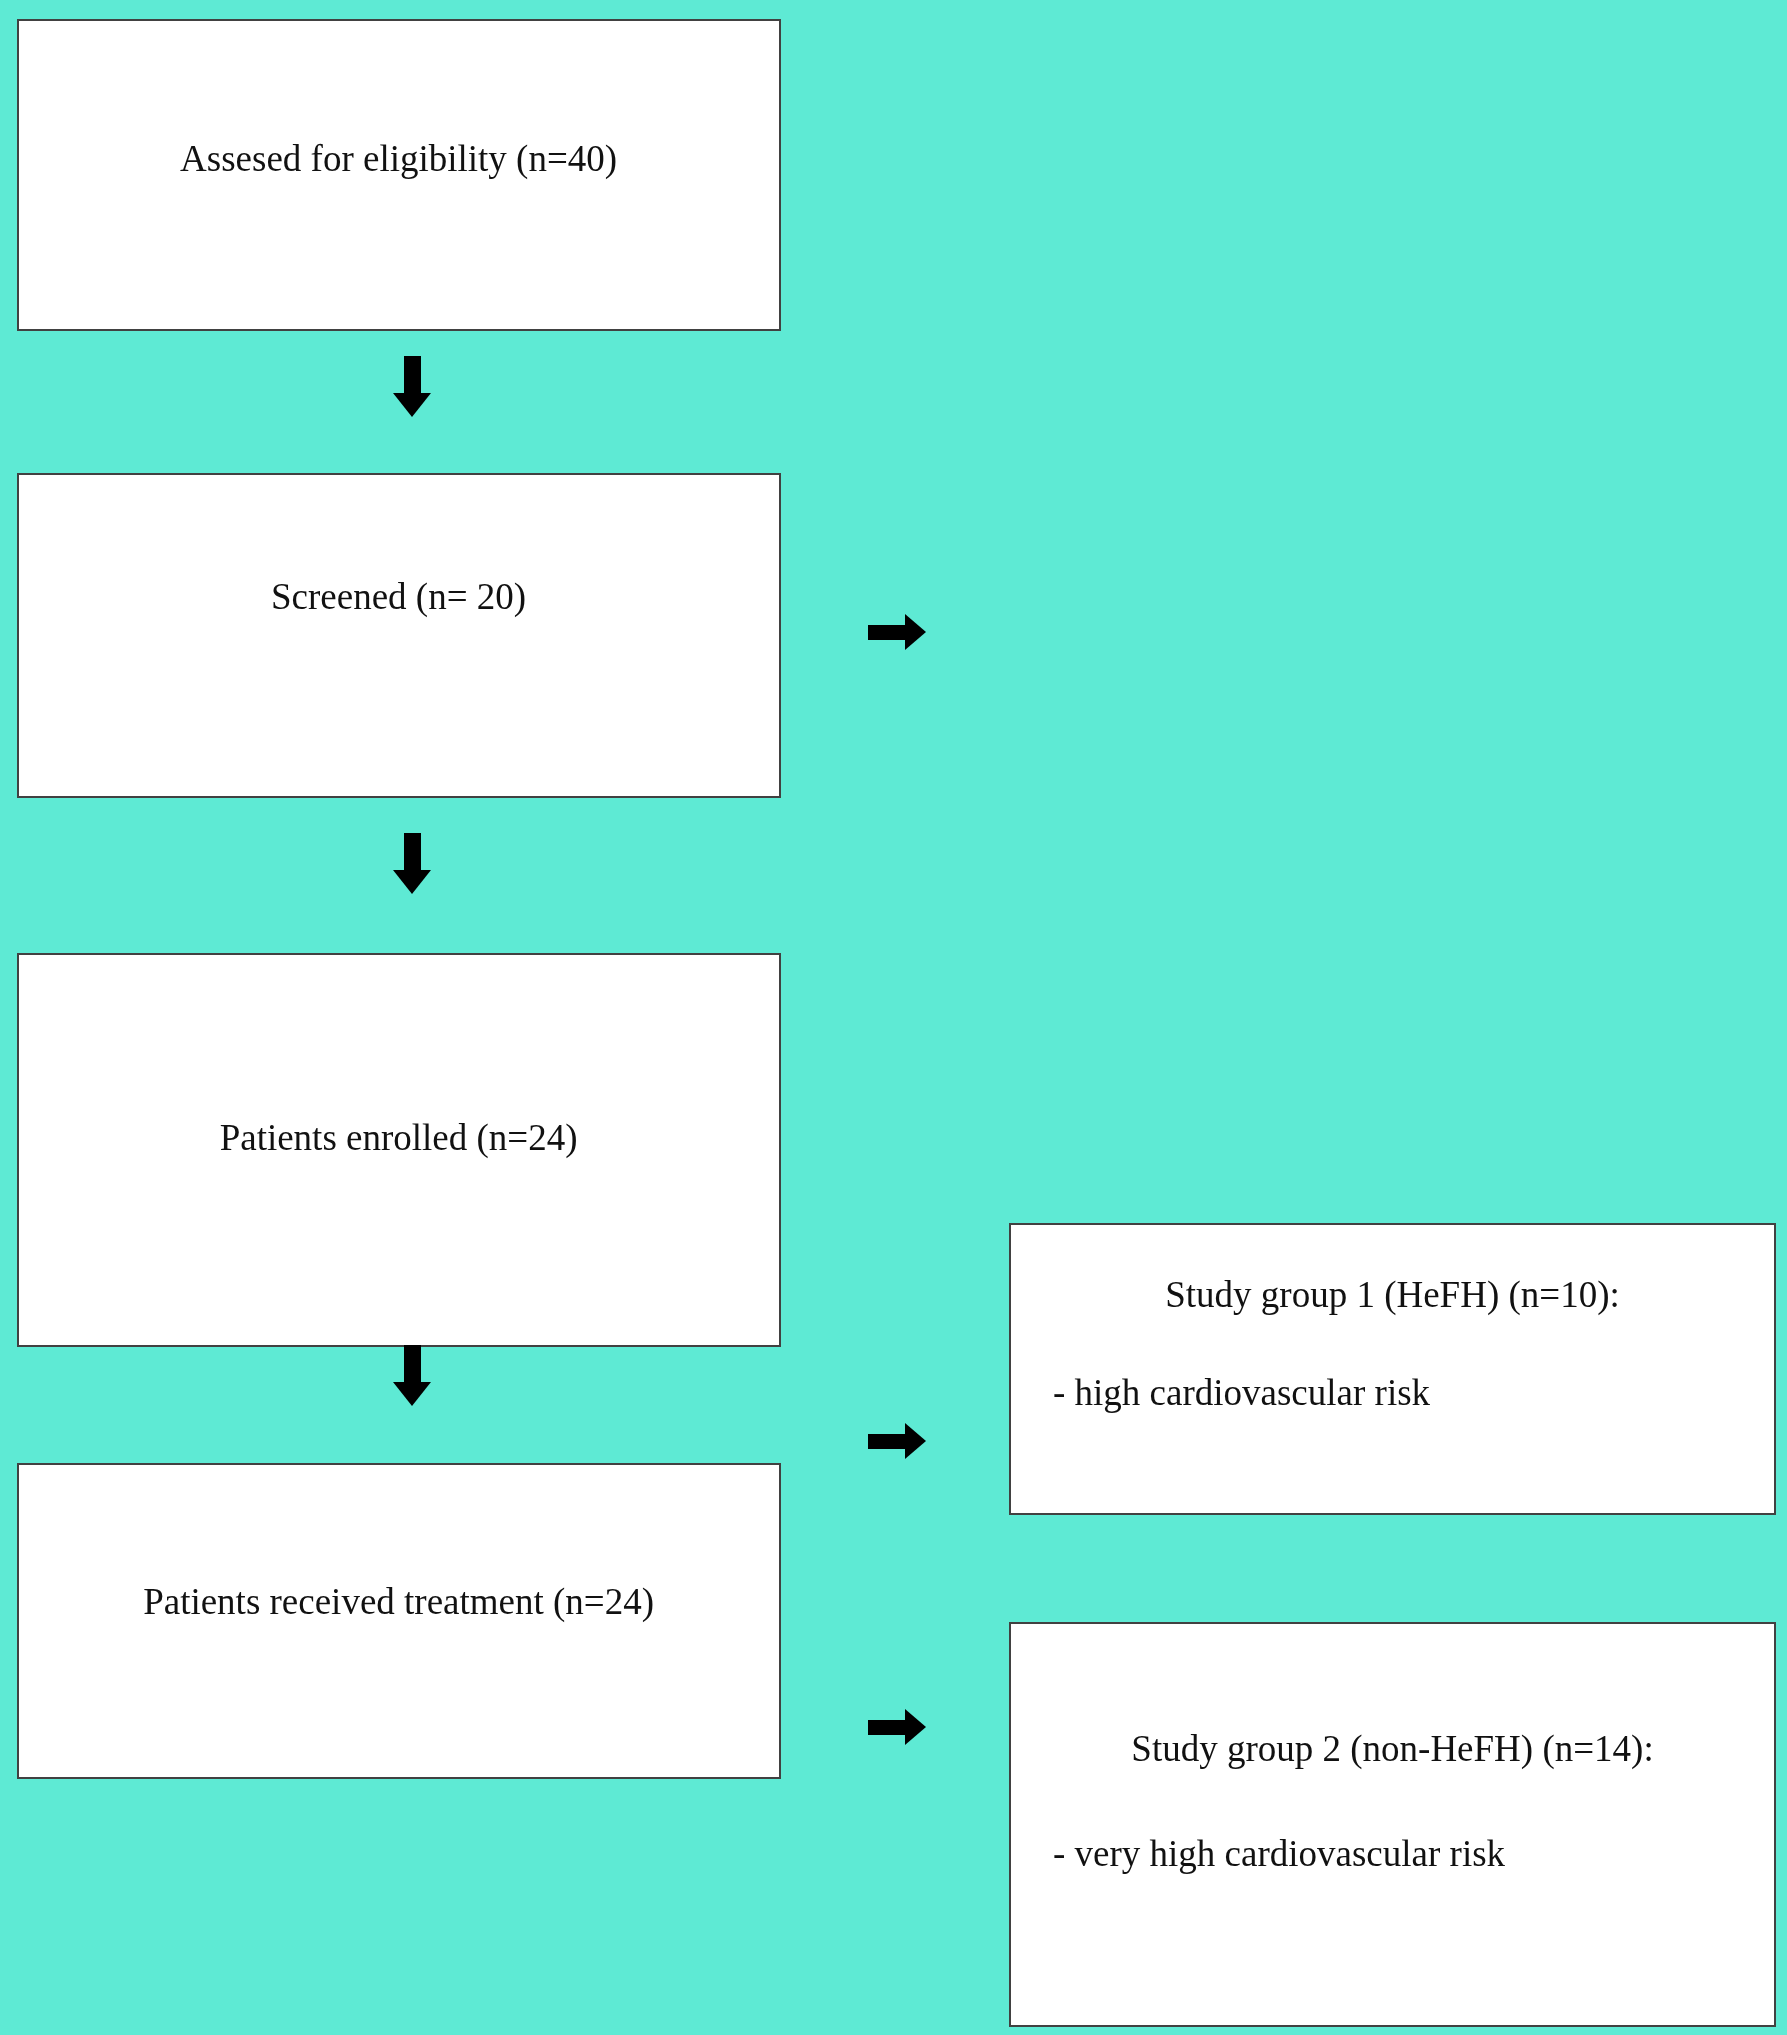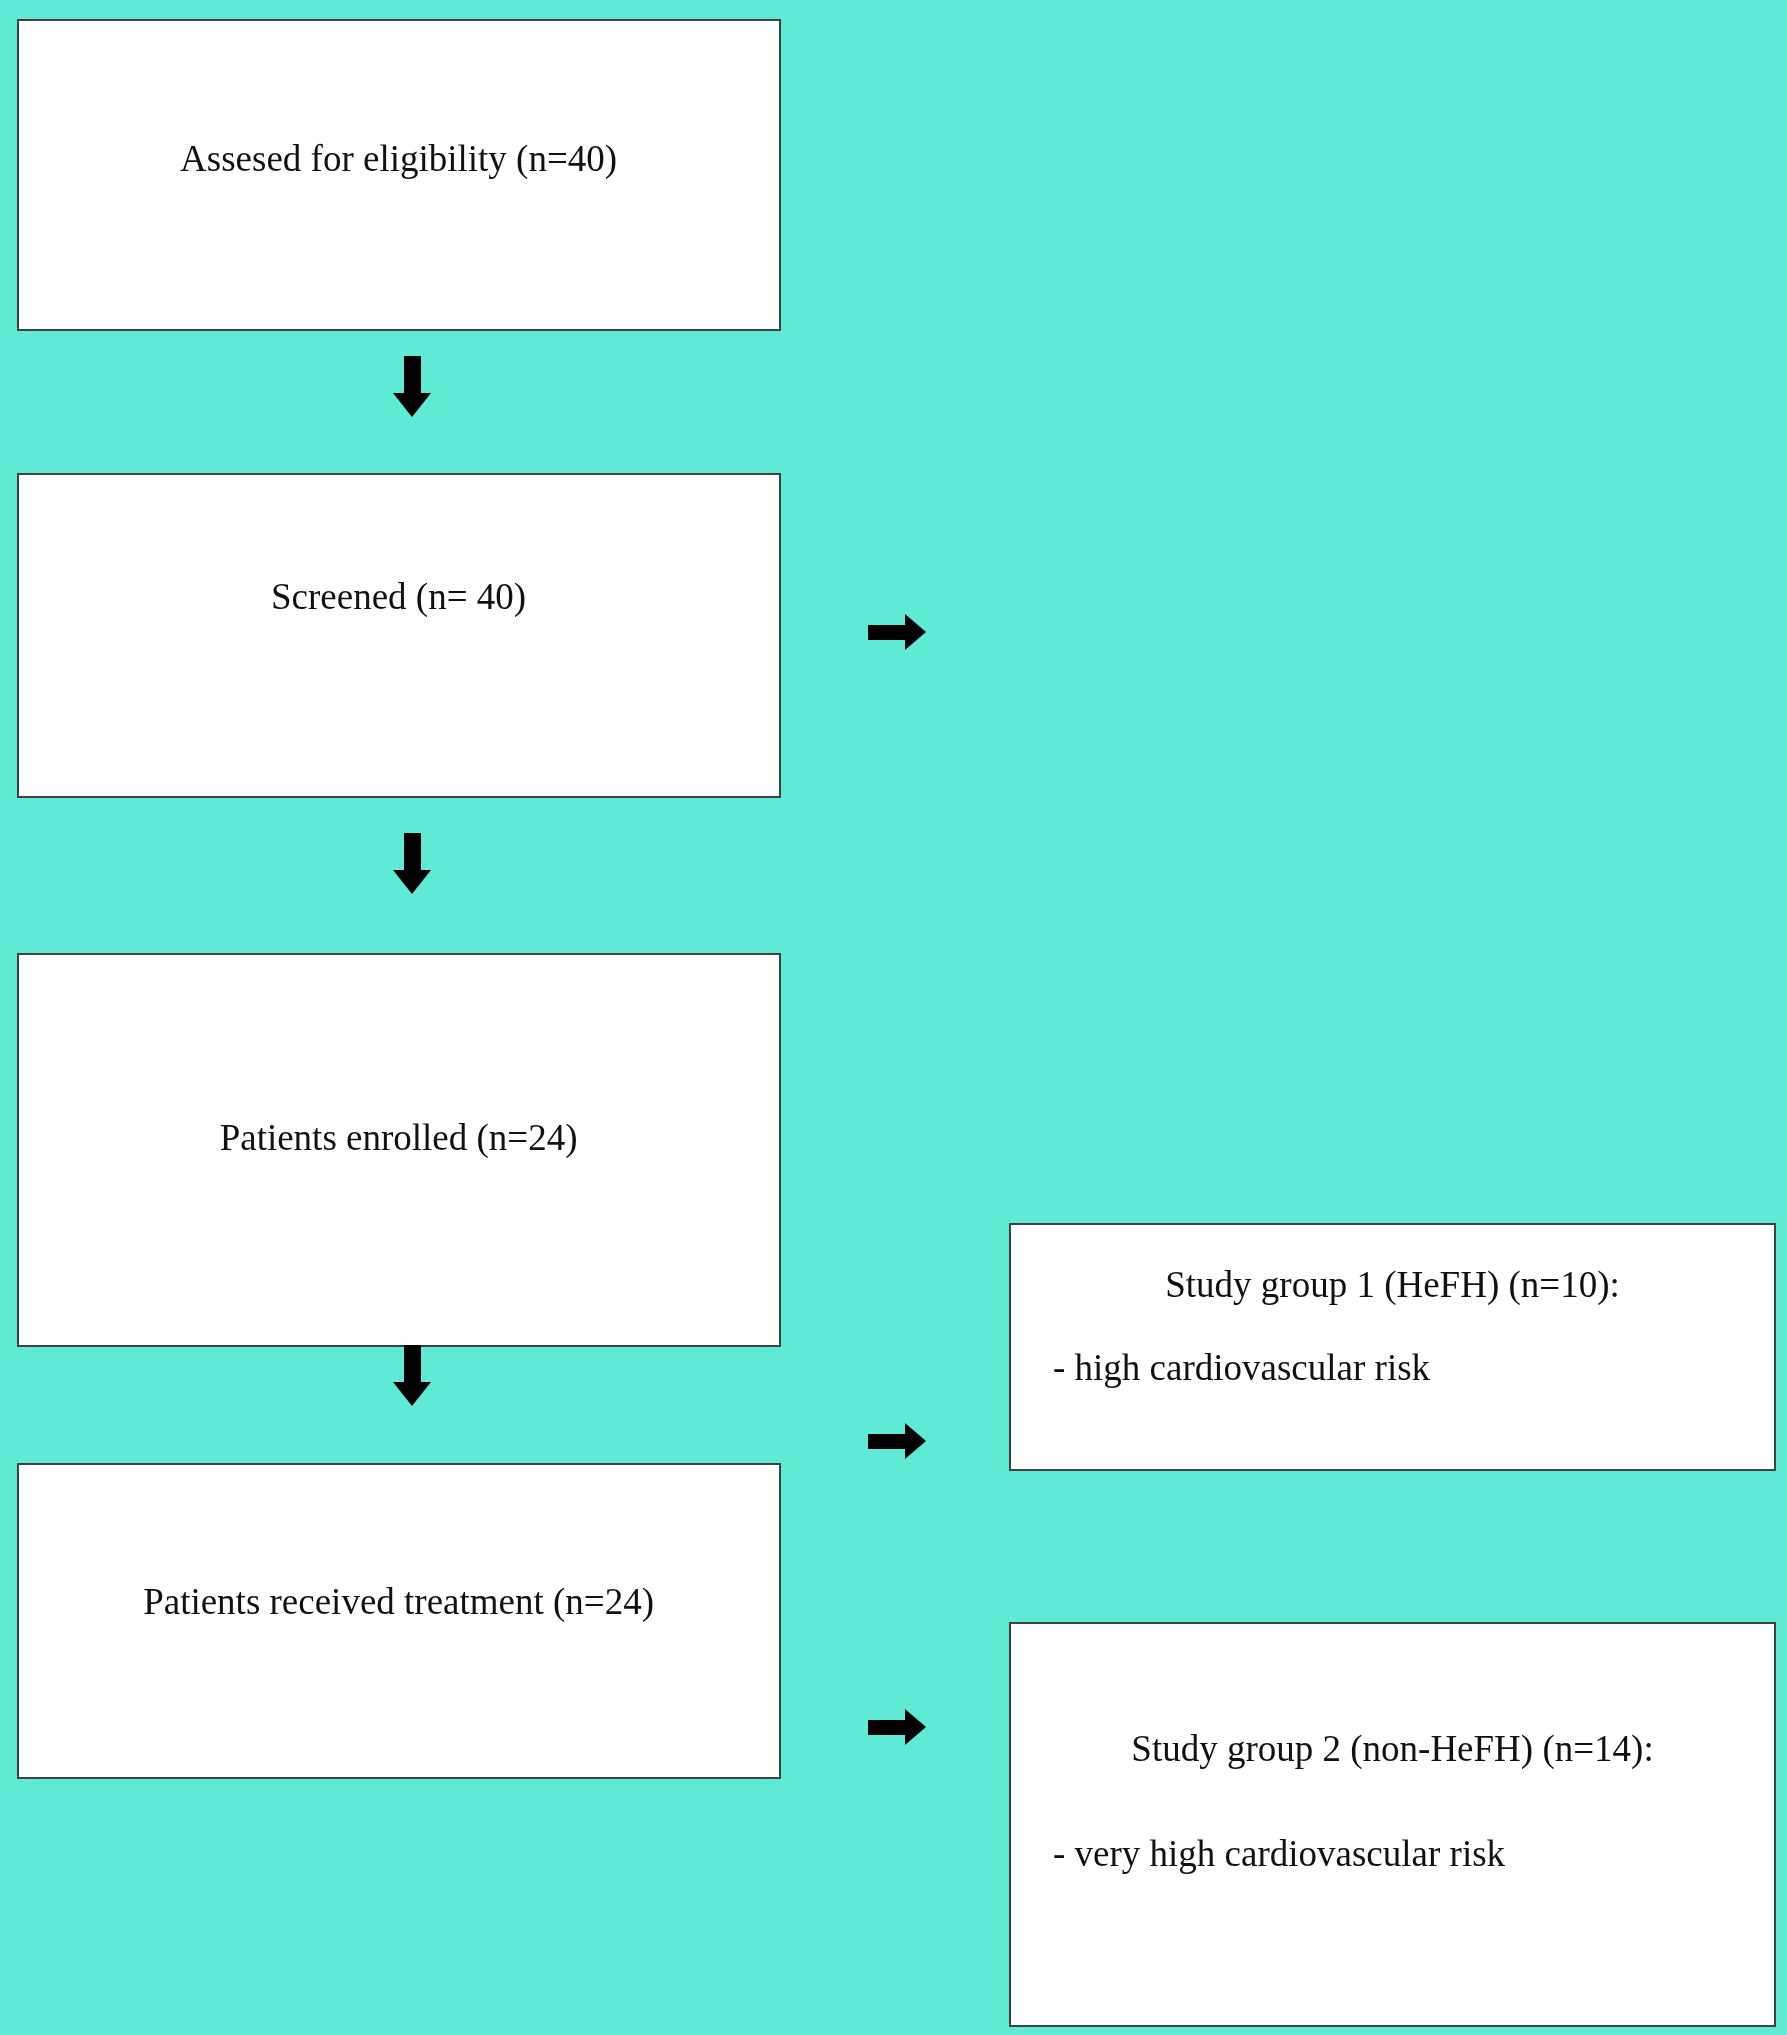--- a/index.html
+++ b/index.html
@@ -36,21 +36,21 @@
   #box-assessed { left: 16.6px;  top: 18.6px;   width: 764px; height: 312px; }
   #box-screened { left: 16.6px;  top: 473px;  width: 764px; height: 325px; }
   #box-enrolled { left: 16.6px;  top: 953px; width: 764px; height: 394px; }
   #box-treated  { left: 16.6px;  top: 1463px; width: 764px; height: 316px; }
   #box-assessed .box-label { top: 45%; }
   #box-screened .box-label { top: 38%; }
   #box-enrolled .box-label { top: 47%; }
   #box-treated  .box-label { top: 44%; }
   
   #box-excluded { left: 1017px; top: 474px;  width: 766px; height: 325px; }
-  #box-group1   { left: 1009px; top: 1223px; width: 767px; height: 248px; }
+  #box-group1   { left: 1009px; top: 1223px; width: 767px; height: 292px; }
   #box-group2   { left: 1009px; top: 1622px; width: 767px; height: 405px; }
   #box-excluded .lines {
     position: absolute;
     top: 9.3px;
     left: 0;
     width: 100%;
     text-align: center;
   }
   #box-excluded .line {
     font-size: 37px;
@@ -140,21 +140,21 @@
   <div class="box" id="box-assessed">
     <div class="box-label">Assesed for eligibility (n=40)</div>
   </div>
 
   <div class="arrow-down" id="arrow-down-1">
     <div class="stem"></div>
     <div class="head"></div>
   </div>
 
   <div class="box" id="box-screened">
-    <div class="box-label">Screened (n= 40)</div>
+    <div class="box-label">Screened (n= 20)</div>
   </div>
 
   <div class="arrow-down" id="arrow-down-2">
     <div class="stem"></div>
     <div class="head"></div>
   </div>
 
   <div class="box" id="box-enrolled">
     <div class="box-label">Patients enrolled (n=24)</div>
   </div>

